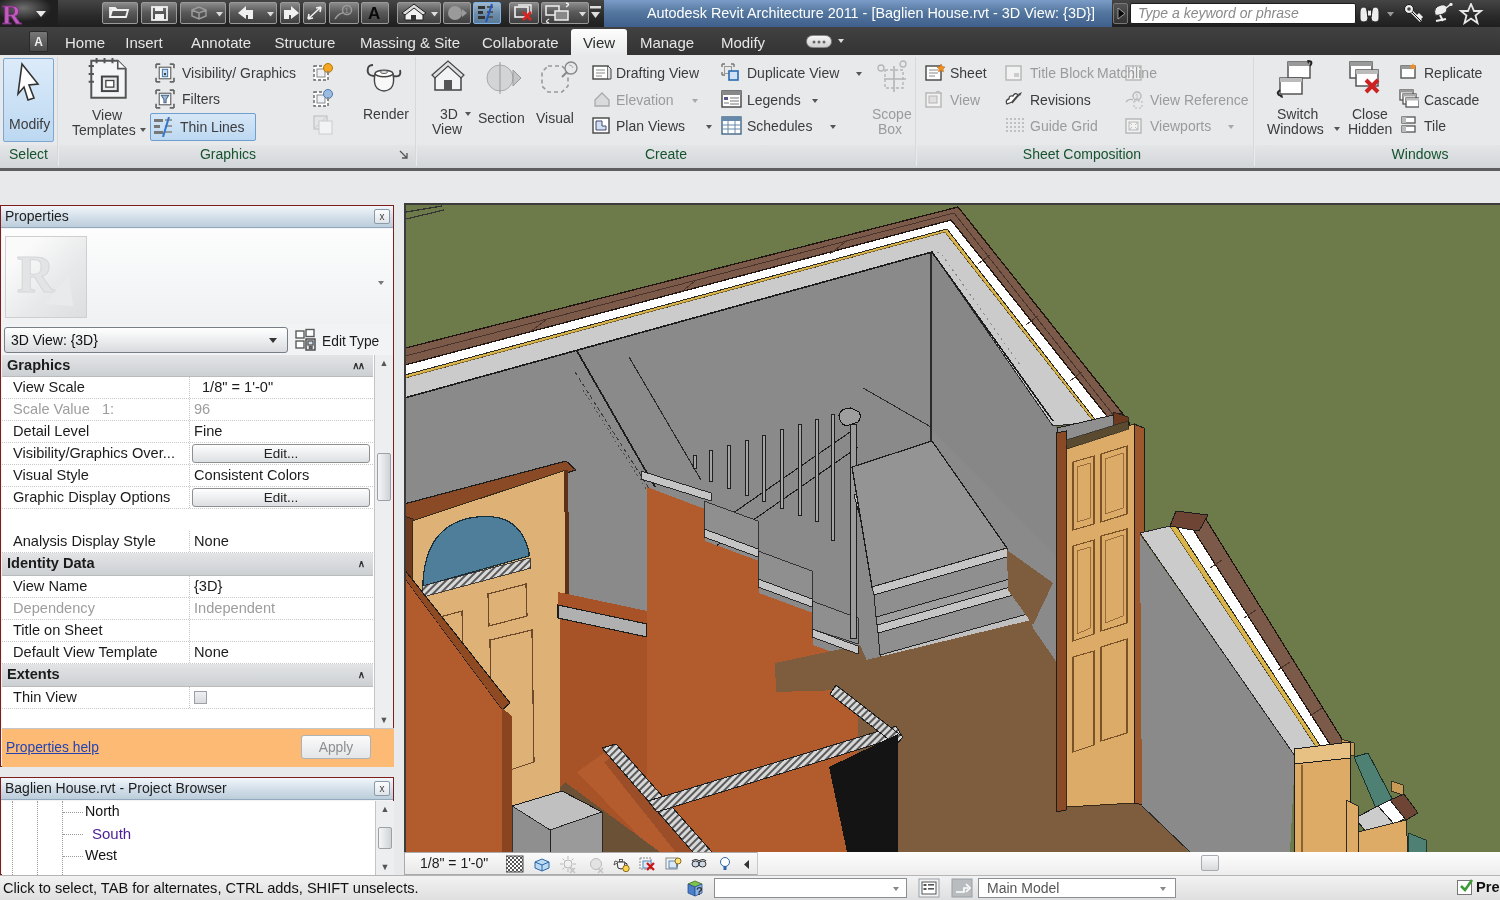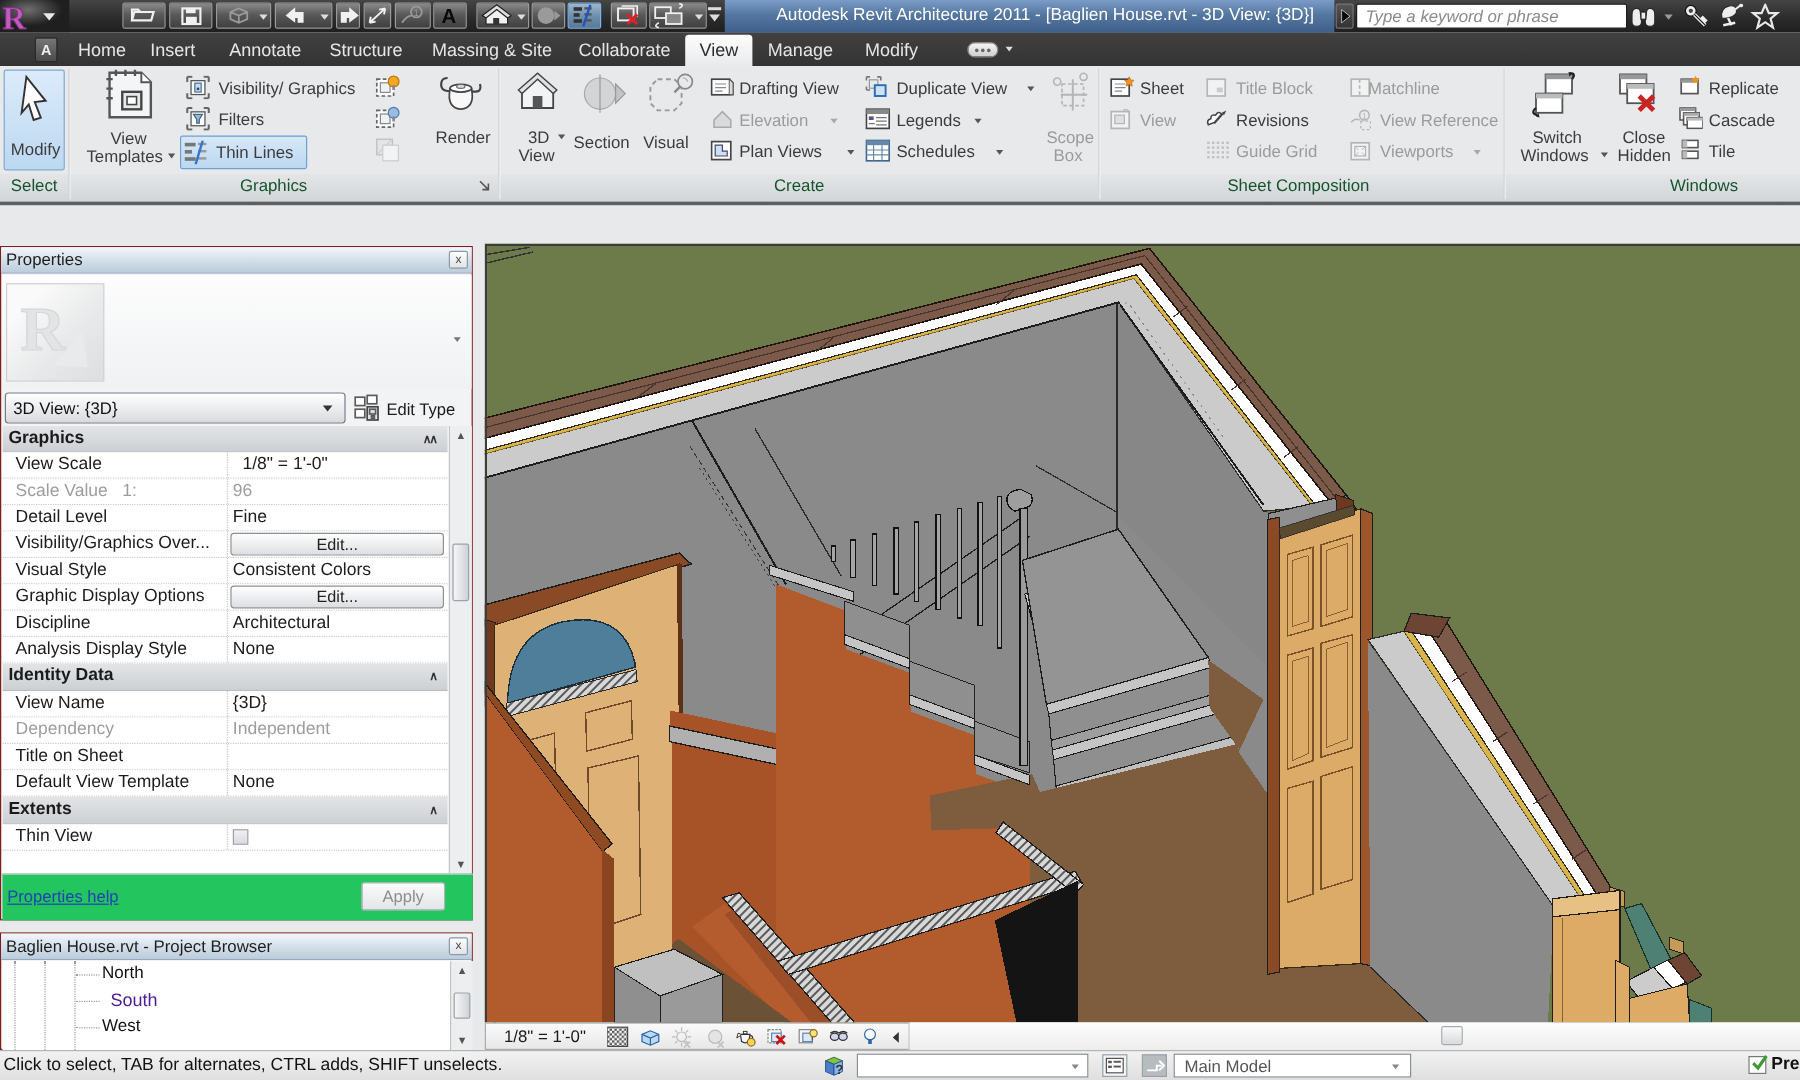--- a/index.html
+++ b/index.html
@@ -376,21 +376,21 @@
         <rect x="18" y="6" width="2" height="2"></rect>
         <rect x="18" y="10" width="2" height="2"></rect>
         <rect x="18" y="14" width="2" height="2"></rect>
       </g>
     </svg>
 <div class="rtext gray" style="left:1030px;top:118px">Guide Grid</div>
 <svg class="abs" style="left:1124px;top:63px" width="21" height="20" viewBox="0 0 21 20">
       <rect x="2" y="3" width="15" height="14" fill="#f2f2f2" stroke="#b5b5b5" stroke-width="1.4"></rect>
       <path d="M9 3 v14" stroke="#b5b5b5" stroke-dasharray="3 2" stroke-width="1.4"></path>
     </svg>
-<div class="rtext gray" style="left:1140px;top:65px">Matchline</div>
+<div class="rtext gray" style="left:1097px;top:65px">Matchline</div>
 <svg class="abs" style="left:1124px;top:90px" width="22" height="20" viewBox="0 0 22 20">
       <circle cx="13" cy="6" r="4" fill="none" stroke="#b5b5b5" stroke-width="1.3"></circle>
       <text x="11" y="9" font-size="7" fill="#b5b5b5">1</text>
       <path d="M2 12 q3 -4 7 -2" fill="none" stroke="#b5b5b5" stroke-width="1.3"></path>
       <rect x="10" y="11" width="8" height="7" fill="none" stroke="#b5b5b5" stroke-dasharray="2 2"></rect>
     </svg>
 <div class="rtext gray" style="left:1150px;top:92px">View Reference</div>
 <svg class="abs" style="left:1124px;top:116px" width="21" height="20" viewBox="0 0 21 20">
       <rect x="2" y="3" width="15" height="14" fill="#f2f2f2" stroke="#b5b5b5" stroke-width="1.4"></rect>
       <rect x="5" y="6" width="9" height="8" fill="none" stroke="#b5b5b5"></rect>
@@ -666,24 +666,20 @@
         <span class="editbtn">Edit...</span>
       </div>
     <div class="prow" style="top:110px">
         <span class="lab">Visual Style</span>
         <span class="val">Consistent Colors</span>
       </div>
     <div class="prow" style="top:132px">
         <span class="lab">Graphic Display Options</span>
         <span class="editbtn">Edit...</span>
       </div>
-    <div class="prow" style="top:154px">
-        <span class="lab">Discipline</span>
-        <span class="val">Architectural</span>
-      </div>
     <div class="prow" style="top:176px">
         <span class="lab">Analysis Display Style</span>
         <span class="val">None</span>
       </div>
     <div class="phead" style="top:198px;height:23px">
         <span class="lab">Identity Data</span>
         <span class="chev">∧</span>
       </div>
     <div class="prow" style="top:221px">
         <span class="lab">View Name</span>
@@ -708,21 +704,21 @@
         <span class="lab">Thin View</span>
         <span class="cb"></span>
       </div>
     <div class="sbv" style="right:0;top:0;width:19px;height:373px">
       <div class="sbarrow" style="top:3px">▲</div>
       <div class="sbthumb" style="left:2px;top:98px;width:14px;height:48px"></div>
       <div class="sbarrow" style="bottom:3px">▼</div>
     </div>
   </div>
 
-  <div class="abs" style="left:1px;top:522px;width:392px;height:39px;background:#22c55e;border-top:1px solid #c5c8ca">
+  <div class="abs" style="left:1px;top:522px;width:392px;height:39px;background:#fdba74;border-top:1px solid #c5c8ca">
      <span style="position:absolute;left:4px;top:11px;font-size:13.8px;color:#1a0dab;text-decoration:underline;color:#2243b5">Properties help</span>
      <span class="abs" style="left:299px;top:6px;width:70px;height:24px;background:linear-gradient(#fbfbfb,#e3e5e7);border:1px solid #adb2b6;border-radius:3px;text-align:center;line-height:23px;font-size:13.8px;color:#8e8e8e">Apply</span>
   </div>
 </div>
 
 <div class="palette" id="pbrowser" style="left:0;top:777px;width:394px;height:98px">
   <div class="ptitle">Baglien House.rvt - Project Browser</div>
   <div class="pclose">x</div>
   <div class="abs" style="left:1px;top:23px;width:392px;height:74px;background:#fff">
     <div class="abs" style="left:10px;top:0;height:74px;border-left:1px dotted #9a9a9a"></div>

